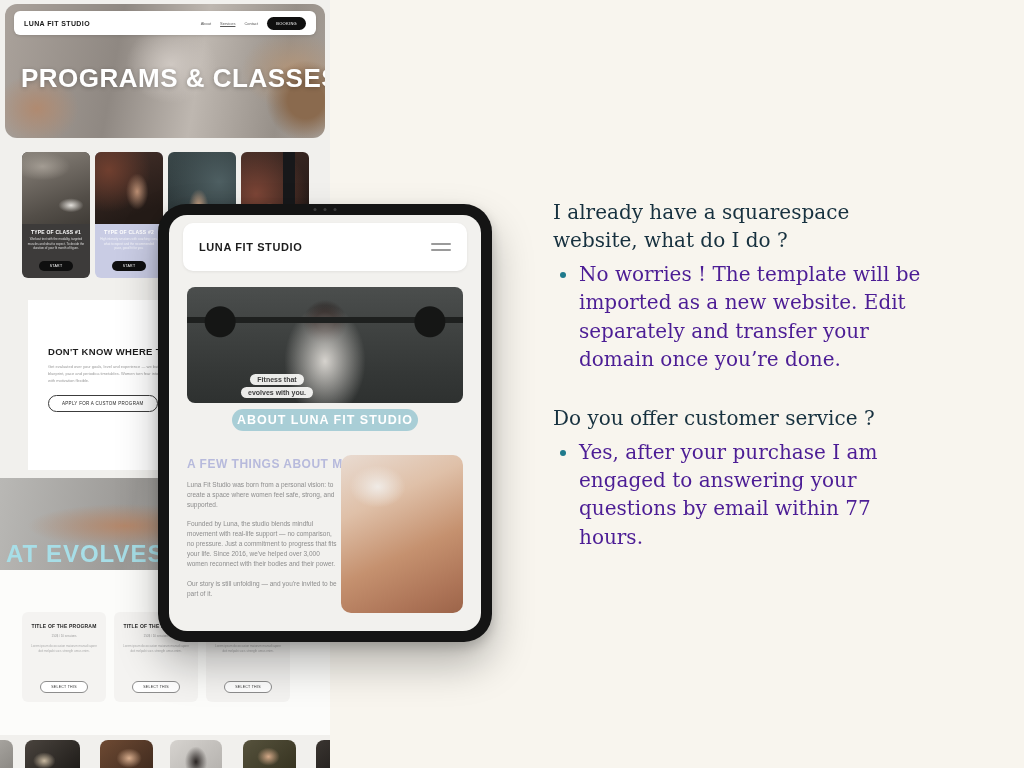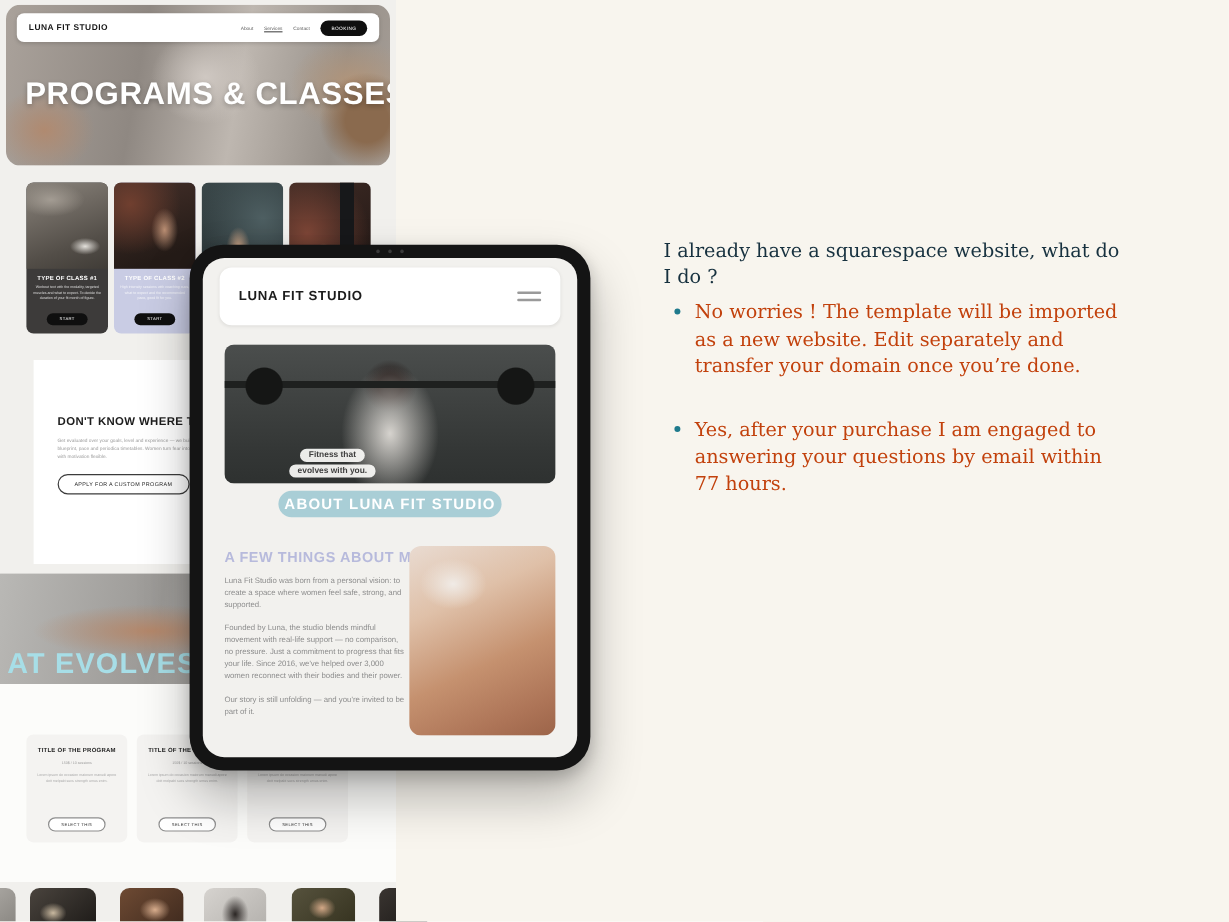--- a/index.html
+++ b/index.html
@@ -94,23 +94,23 @@
   .ph-t4{background:radial-gradient(ellipse 16px 13px at 48% 32%, #d3a887 0%, rgba(211,168,135,0) 70%),
     linear-gradient(140deg,#56523d 0%,#35321f 80%);}
   .ph-t5{background:linear-gradient(140deg,#3a3531 0%,#1c1917 75%);}
 
   
   .faq{position:absolute;left:330px;top:0;width:694px;height:768px;background:#f8f5ee;
     font-family:"DejaVu Serif","Liberation Serif",serif;}
   .faq-title{position:absolute;left:200px;top:72px;width:370px;text-align:center;
     font-size:62px;font-weight:bold;color:#0f0f0f;letter-spacing:1px;}
   .faq-list{position:absolute;left:223px;top:198px;width:382px;}
-  .faq-item .q{font-size:16px;color:#17313f;line-height:1.4;margin:0 0 6px;}
+  .faq-item .q{font-size:20px;color:#17313f;line-height:1.4;margin:0 0 6px;}
   .faq-item ul{margin:0 0 30px;padding-left:26px;list-style:disc;}
-  .faq-item li{font-size:16px;line-height:1.42;color:#c2410c;}
+  .faq-item li{font-size:20px;line-height:1.42;color:#4c1d95;}
   .faq-item li::marker{color:#1f7a8c;}
 
   
   .tablet{position:absolute;left:158px;top:204px;width:334px;height:438px;background:#141414;
     border-radius:28px;padding:11px;box-sizing:border-box;
     box-shadow:0 22px 42px rgba(0,0,0,.28), 0 5px 12px rgba(0,0,0,.18);}
   .camera{position:absolute;top:4px;left:50%;transform:translateX(-50%);display:flex;gap:7px;}
   .camera i{width:3px;height:3px;border-radius:50%;background:#3a3a3a;display:block;}
   .screen{width:100%;height:100%;background:#f2f1ee;border-radius:18px;overflow:hidden;position:relative;}
 
@@ -234,20 +234,21 @@
 
   <div class="faq">
     <div class="faq-list">
       <div class="faq-item">
         <p class="q">I already have a squarespace website, what do I do ?</p>
         <ul>
             <li>No worries ! The template will be imported as a new website. Edit separately and transfer your domain once you’re done.</li>
           </ul>
       </div>
       <div class="faq-item">
+        <p class="q">Do you offer customer service ?</p>
         <ul>
             <li>Yes, after your purchase I am engaged to answering your questions by email within 77 hours.</li>
           </ul>
       </div>
     </div>
   </div>
 
   <div class="tablet">
     <div class="camera">
         <i></i>

